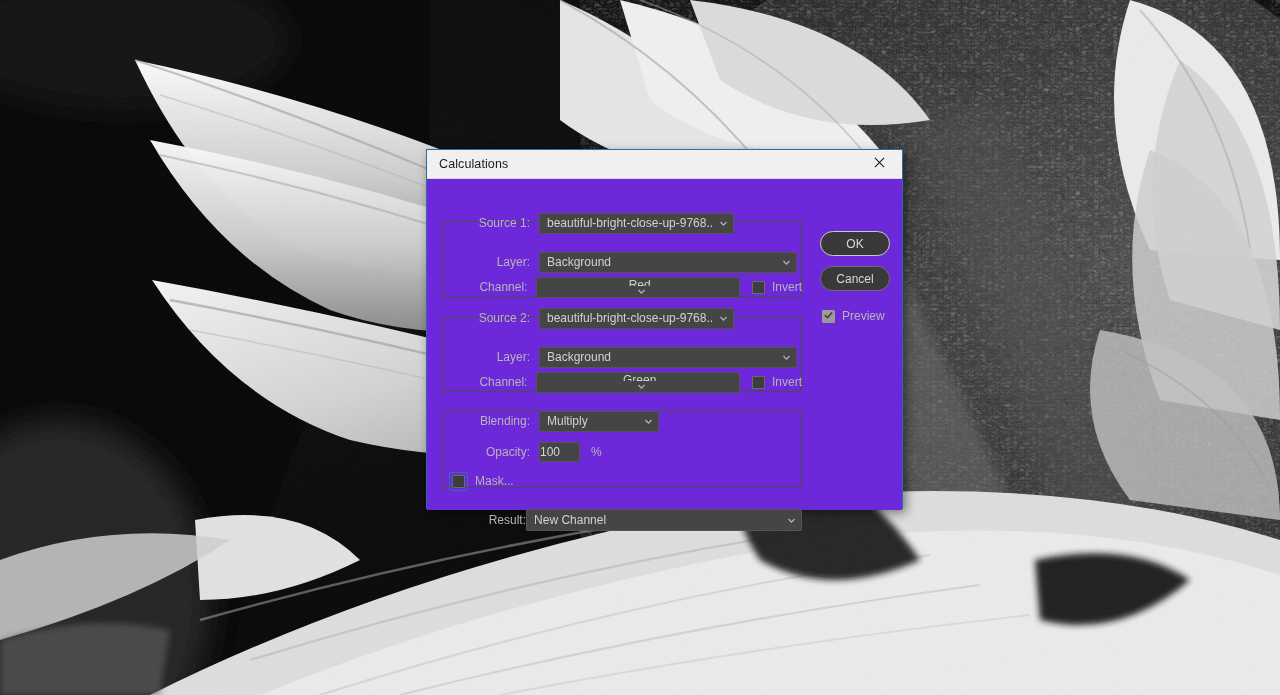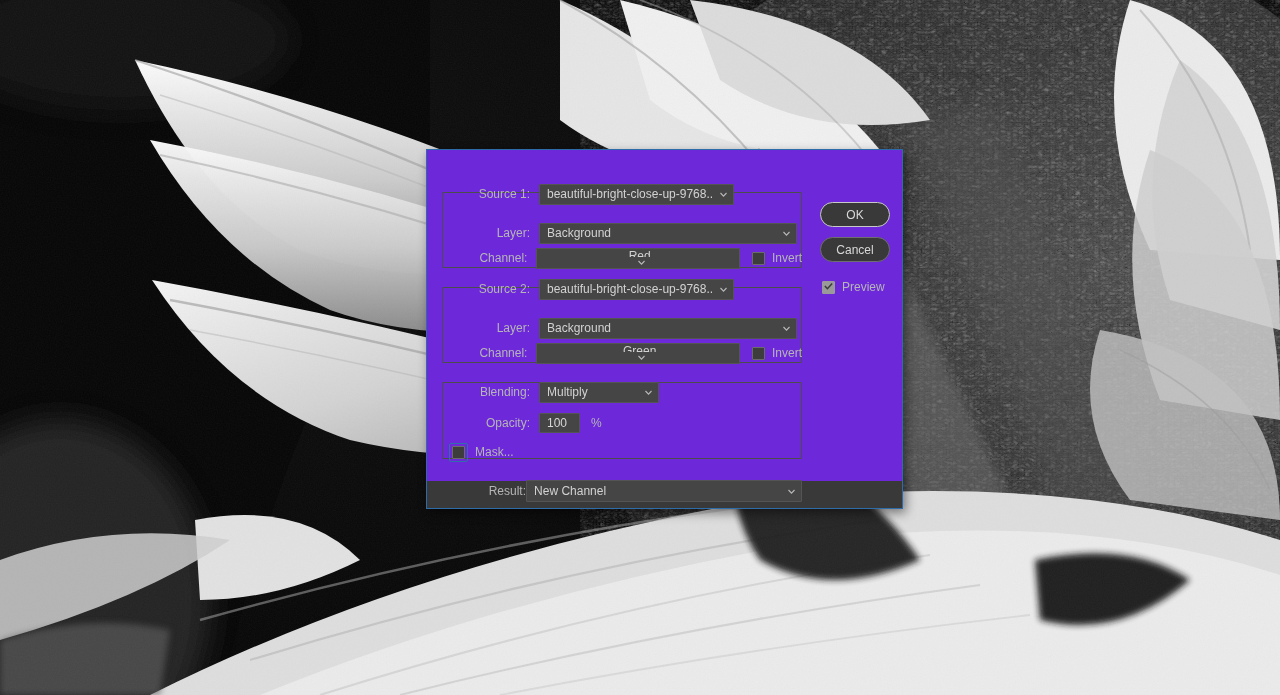--- a/index.html
+++ b/index.html
@@ -116,21 +116,20 @@
 
   .textfield {
     background: #454545;
     border: 1px solid #545454;
     box-sizing: border-box;
     height: 20px;
     color: #d7d7d7;
     font-size: 12px;
     display: flex;
     align-items: center;
-    padding-left: 7px;
     border-radius: 1px;
   }
 
   
   .cb-wrap { display: flex; align-items: center; cursor: default; }
   .cb {
     width: 13px; height: 13px;
     box-sizing: border-box;
     background: #4a4a4a;
     border: 1px solid #6e6e6e;
@@ -298,20 +297,30 @@
         <path d="M 740 430 Q 860 470 920 560 Q 830 600 760 560 Q 720 500 740 430 Z" fill="#1b1b1b" filter="url(#bl3)"></path>
         <path d="M 1035 560 Q 1130 540 1190 580 Q 1120 640 1040 620 Z" fill="#151515" filter="url(#bl3)"></path>
       </g>
 
       <rect width="1280" height="695" filter="url(#grain)" opacity="0.05"></rect>
     </svg>
   </div>
 
   <div id="dialog">
 
+    <div id="titlebar">
+      <span id="title-text">Calculations</span>
+      <div id="close-btn">
+        <span>
+          <svg viewBox="0 0 12 12" xmlns="http://www.w3.org/2000/svg">
+            <path d="M1 1 L11 11 M11 1 L1 11" stroke="#1a1a1a" stroke-width="1.2" fill="none"></path>
+          </svg>
+        </span>
+      </div>
+    </div>
 
     <div id="body">
 
       <div class="group" id="grp-src1"></div>
 
       <div class="row" style="left:25px; top:33px; width:350px; height:22px;">
         <span class="lbl" style="width:78px;">Source 1:</span>
         <div class="select" style="margin-left:9px; width:195px;">
           <span class="val">beautiful-bright-close-up-9768...</span>
           <span class="caret">

